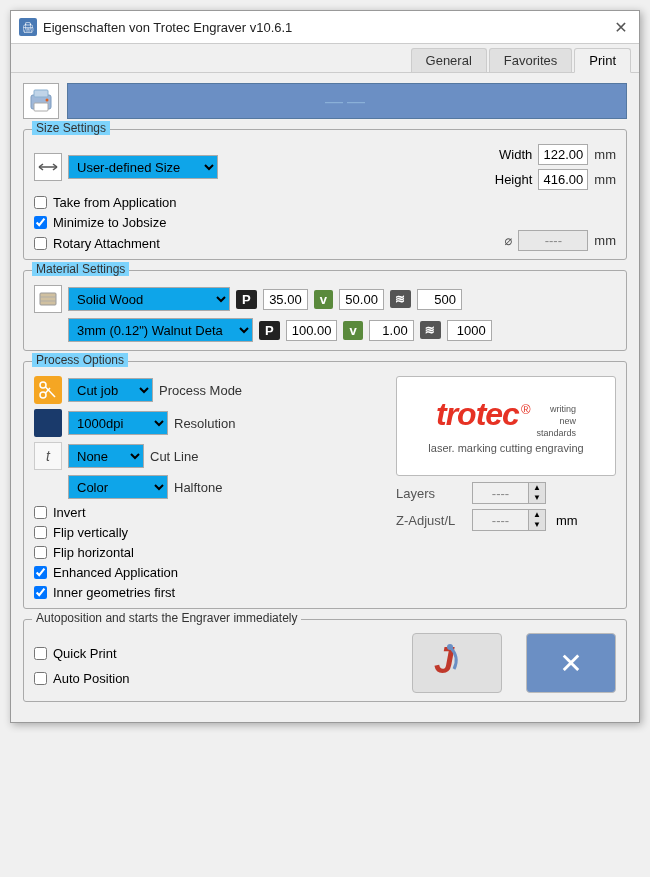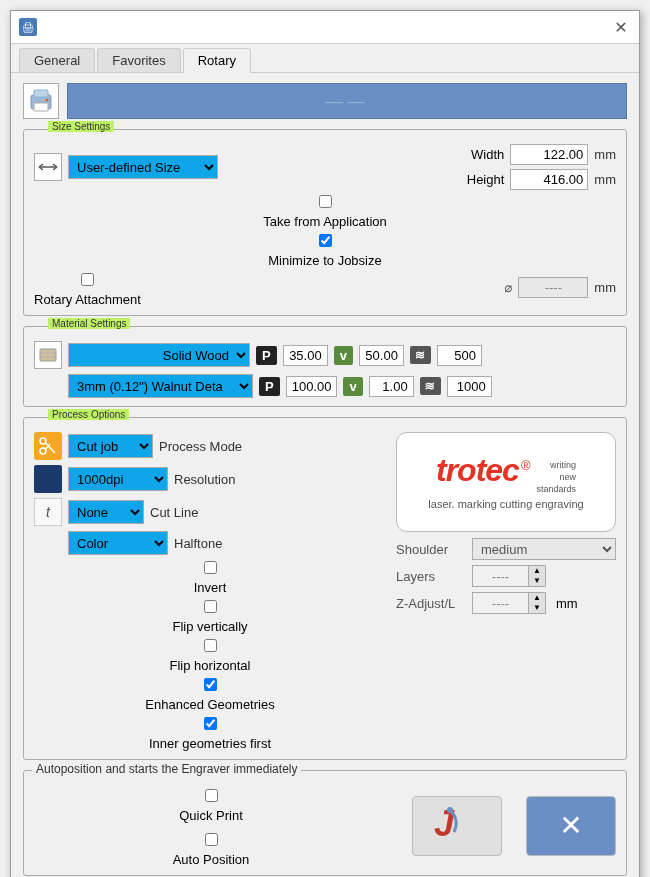--- a/index.html
+++ b/index.html
@@ -49,20 +49,21 @@
       display: flex; align-items:center; justify-content:center;
     }
 
     
     .tabs {
       display: flex;
       background: #f0f0f0;
       padding: 4px 8px 0;
       border-bottom: 1px solid #ccc;
       gap: 2px;
+      justify-content: flex-end;
     }
     .tab {
       padding: 4px 14px;
       border: 1px solid #ccc;
       border-bottom: none;
       background: #e0e0e0;
       cursor: pointer;
       font-size: 13px;
       color: #333;
       border-radius: 3px 3px 0 0;
@@ -107,24 +108,24 @@
     .section {
       border: 1px solid #aaa;
       border-radius: 3px;
       margin-bottom: 10px;
       padding: 8px 10px;
       position: relative;
     }
     .section-title {
       position: absolute;
       top: -9px;
-      left: 24px;
-      background: #bef264;
+      left: 8px;
+      background: #7dd3fc;
       padding: 0 4px;
-      font-size: 10px;
+      font-size: 12px;
       color: #333;
     }
 
     
     .size-row {
       display: flex;
       align-items: center;
       gap: 6px;
       margin-top: 6px;
     }
@@ -149,37 +150,36 @@
       flex-direction: column;
       gap: 4px;
     }
     .wh-row {
       display: flex;
       align-items: center;
       gap: 6px;
     }
     .wh-label { width: 42px; text-align: right; font-size:13px; }
     .wh-input {
-      width: 78px;
+      width: 50px;
       border: 1px solid #aaa;
       background: #fff;
       padding: 2px 4px;
       text-align: right;
       font-size: 13px;
     }
     .wh-unit { font-size:13px; color:#333; }
 
     
     .checkbox-row {
       display: flex;
       align-items: center;
       gap: 6px;
       margin-top: 5px;
       font-size: 13px;
-      flex-direction: column;
     }
     .checkbox-row input[type=checkbox] { cursor: pointer; }
     .diam-symbol { font-size:13px; color:#555; }
     .diam-input {
       width: 70px;
       border: 1px solid #aaa;
       background: #e8e8e8;
       padding: 2px 4px;
       text-align: center;
       font-size: 13px;
@@ -276,21 +276,21 @@
       display:flex;align-items:center;justify-content:center;
       font-size:14px; font-style:italic; color:#555;
       border: 1px solid #ccc;
       background:#f8f8f8;
     }
     .proc-label { font-size: 13px; color: #333; min-width: 80px; }
 
     
     .trotec-box {
       border: 1px solid #bbb;
-      border-radius: 11px;
+      border-radius: 3px;
       background: #fff;
       padding: 8px;
       text-align: center;
       height: 100px;
       display: flex;
       flex-direction: column;
       align-items: center;
       justify-content: center;
     }
     .trotec-logo-text {
@@ -392,28 +392,29 @@
     .btn-cancel { color: #fff; background: #6b8fc4; font-size:24px; }
   </style>
 </head>
 <body>
 
 <div class="window">
 
   <div class="titlebar">
     <div class="titlebar-left">
       <div class="titlebar-icon">🖨</div>
+      <span class="titlebar-title">Eigenschaften von Trotec Engraver v10.6.1</span>
     </div>
     <button class="close-btn">✕</button>
   </div>
 
   <div class="tabs">
     <div class="tab">General</div>
     <div class="tab">Favorites</div>
-    <div class="tab active">Rotary</div>
+    <div class="tab active">Print</div>
   </div>
 
   <div class="content">
 
     <div class="progress-bar-row">
       <div class="progress-icon">
         <svg width="28" height="28" viewBox="0 0 28 28" fill="none">
           <rect x="4" y="8" width="20" height="14" rx="2" fill="#a0b8d8" stroke="#7a9abf" stroke-width="1"></rect>
           <rect x="7" y="3" width="14" height="7" rx="1" fill="#c0d4e8" stroke="#8ab0d0" stroke-width="1"></rect>
           <rect x="7" y="16" width="14" height="8" rx="1" fill="#fff" stroke="#aaa" stroke-width="1"></rect>
@@ -479,21 +480,21 @@
     <div class="section">
       <span class="section-title">Material Settings</span>
       <div class="material-row1">
         <div class="mat-icon">
           <svg width="20" height="20" viewBox="0 0 20 20">
             <rect x="2" y="4" width="16" height="12" rx="1" fill="#d0c0a0" stroke="#999" stroke-width="1"></rect>
             <line x1="2" y1="8" x2="18" y2="8" stroke="#aaa" stroke-width="0.8"></line>
             <line x1="2" y1="12" x2="18" y2="12" stroke="#aaa" stroke-width="0.8"></line>
           </svg>
         </div>
-        <select style="width:182px;text-align:right;">
+        <select style="width:162px;">
           <option>Solid Wood</option>
           <option>Acrylic</option>
           <option>Leather</option>
         </select>
         <span class="p-badge">P</span>
         <span class="mat-val">35.00</span>
         <span class="v-badge">v</span>
         <span class="mat-val">50.00</span>
         <span class="wave-badge">≋</span>
         <span class="mat-val">500</span>
@@ -575,21 +576,21 @@
             <div class="checkbox-row">
               <input type="checkbox" style="">
               <span>Flip vertically</span>
             </div>
             <div class="checkbox-row">
               <input type="checkbox" style="">
               <span>Flip horizontal</span>
             </div>
             <div class="checkbox-row">
               <input type="checkbox" checked="" style="">
-              <span>Enhanced Geometries</span>
+              <span>Enhanced Application</span>
             </div>
             <div class="checkbox-row">
               <input type="checkbox" checked="" style="">
               <span>Inner geometries first</span>
             </div>
           </div>
         </div>
 
         <div class="proc-right">
 
@@ -600,28 +601,20 @@
               <div style="font-size:9px;color:#555;margin-left:4px;margin-top:6px;line-height:1.3;text-align:right;">
                 <div>writing</div>
                   <div>new</div>
                   <div>standards</div>
               </div>
             </div>
             <div class="trotec-tagline">laser. marking cutting engraving</div>
           </div>
 
           <div class="adj-rows">
-            <div class="adj-row">
-              <span class="adj-label">Shoulder</span>
-              <select class="adj-select" style="flex:1;">
-                <option>medium</option>
-                <option>low</option>
-                <option>high</option>
-              </select>
-            </div>
             <div class="adj-row">
               <span class="adj-label">Layers</span>
               <div class="adj-input-spin">
                 <input class="adj-input-val" type="text" value="----" style="">
                 <div class="spin-btns">
                   <button class="spin-btn">▲</button>
                   <button class="spin-btn">▼</button>
                 </div>
               </div>
             </div>

